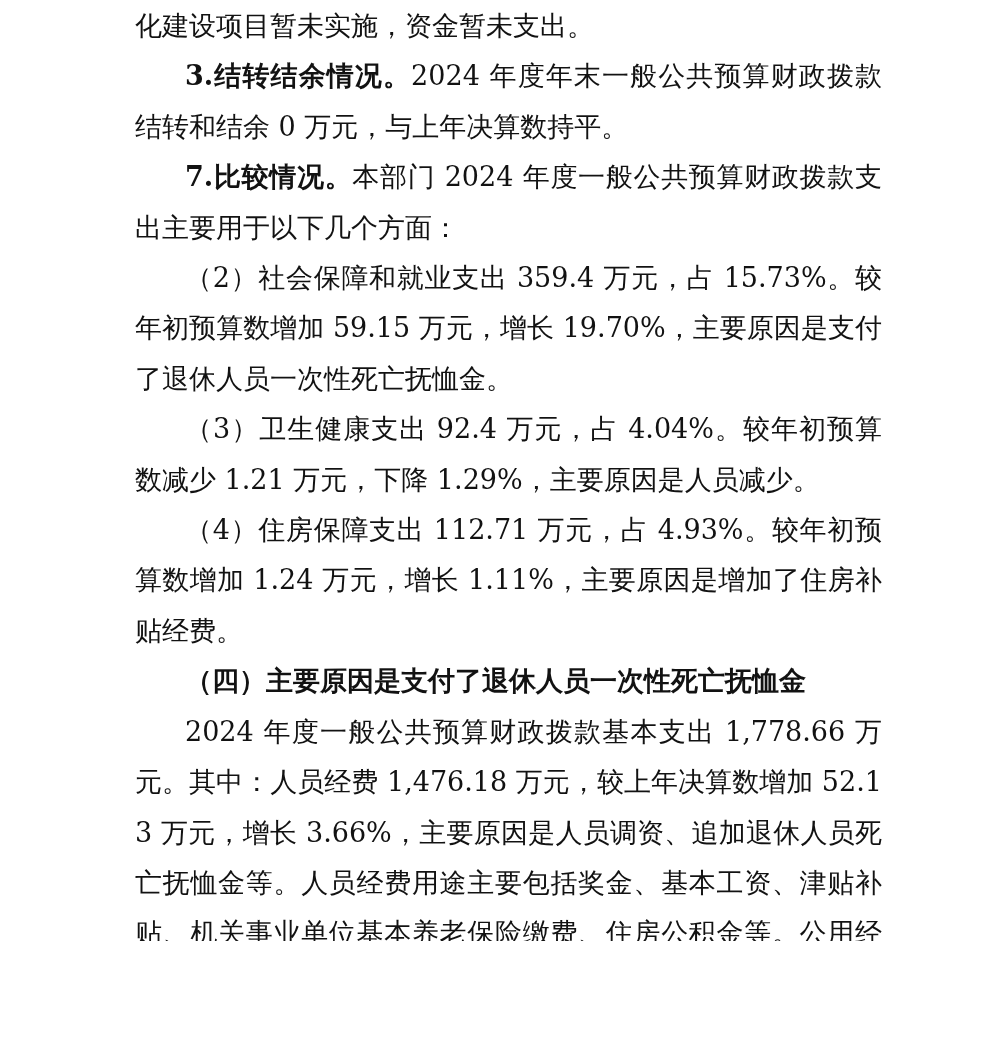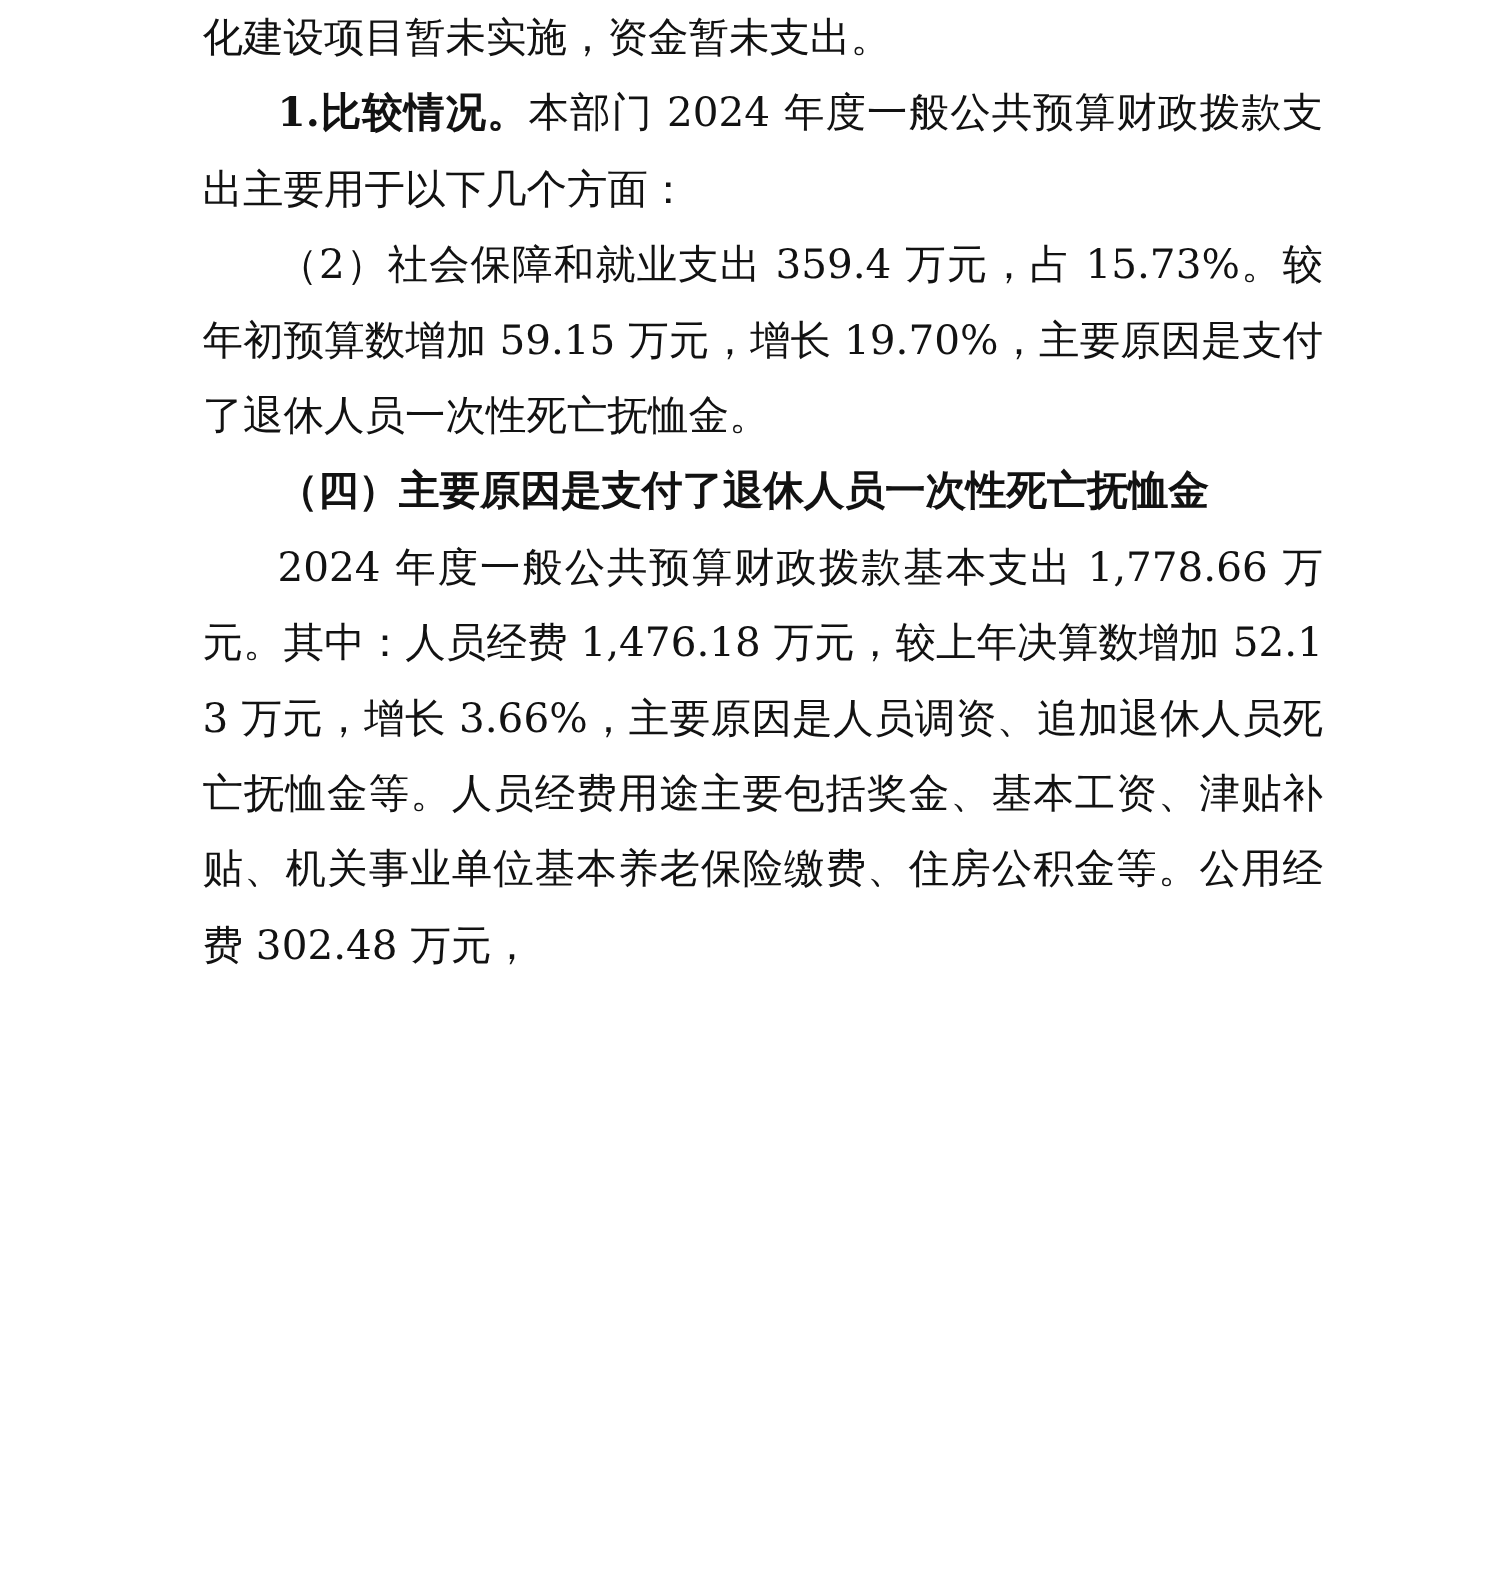--- a/index.html
+++ b/index.html
@@ -40,26 +40,29 @@
   }
 </style>
 </head>
 <body>
 
 <div class="page">
   <div class="content">
 
     <p class="para no-indent"><b class="lead"></b><span>化建设项目暂未实施，资金暂未支出。</span></p>
 
+    <p class="para"><b class="lead">3.结转结余情况。</b><span>2024 年度年末一般公共预算财政拨款结转和结余 0 万元，与上年决算数持平。</span></p>
 
-    <p class="para"><b class="lead">1.比较情况。</b><span>本部门 2024 年度一般公共预算财政拨款支出主要用于以下几个方面：</span></p>
+    <p class="para"><b class="lead">7.比较情况。</b><span>本部门 2024 年度一般公共预算财政拨款支出主要用于以下几个方面：</span></p>
 
 
     <p class="para"><b class="lead"></b><span>（2）社会保障和就业支出 359.4 万元，占 15.73%。较年初预算数增加 59.15 万元，增长 19.70%，主要原因是支付了退休人员一次性死亡抚恤金。</span></p>
 
+    <p class="para"><b class="lead"></b><span>（3）卫生健康支出 92.4 万元，占 4.04%。较年初预算数减少 1.21 万元，下降 1.29%，主要原因是人员减少。</span></p>
 
+    <p class="para"><b class="lead"></b><span>（4）住房保障支出 112.71 万元，占 4.93%。较年初预算数增加 1.24 万元，增长 1.11%，主要原因是增加了住房补贴经费。</span></p>
 
     <p class="para"><b class="lead">（四）主要原因是支付了退休人员一次性死亡抚恤金</b><span></span></p>
 
     <p class="para"><b class="lead"></b><span>2024 年度一般公共预算财政拨款基本支出 1,778.66 万元。其中：人员经费 1,476.18 万元，较上年决算数增加 52.13 万元，增长 3.66%，主要原因是人员调资、追加退休人员死亡抚恤金等。人员经费用途主要包括奖金、基本工资、津贴补贴、机关事业单位基本养老保险缴费、住房公积金等。公用经费 302.48 万元，</span></p>
 
   </div>
 </div>
 
 </body></html>

